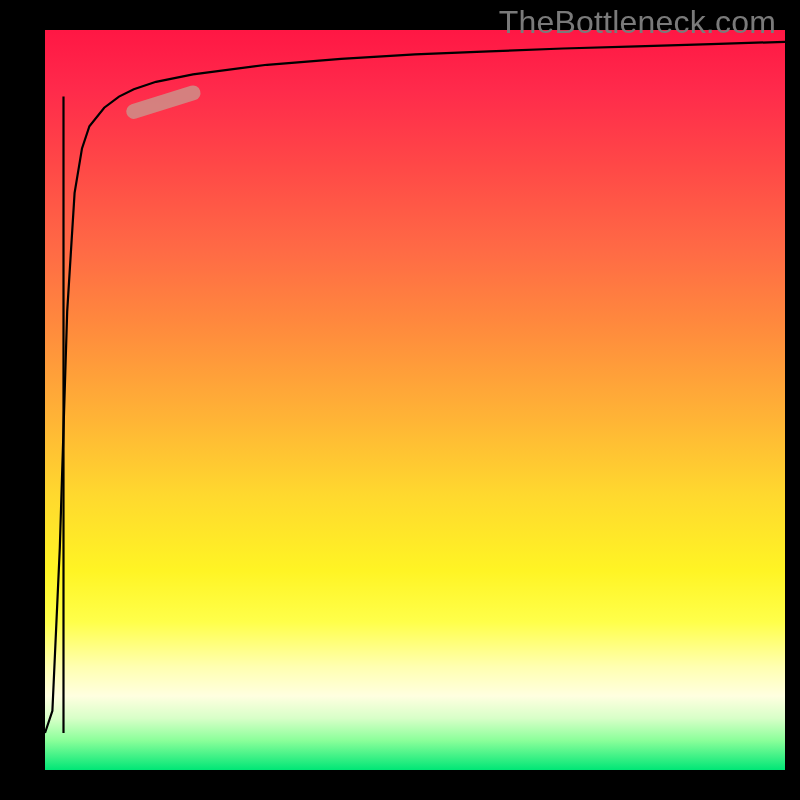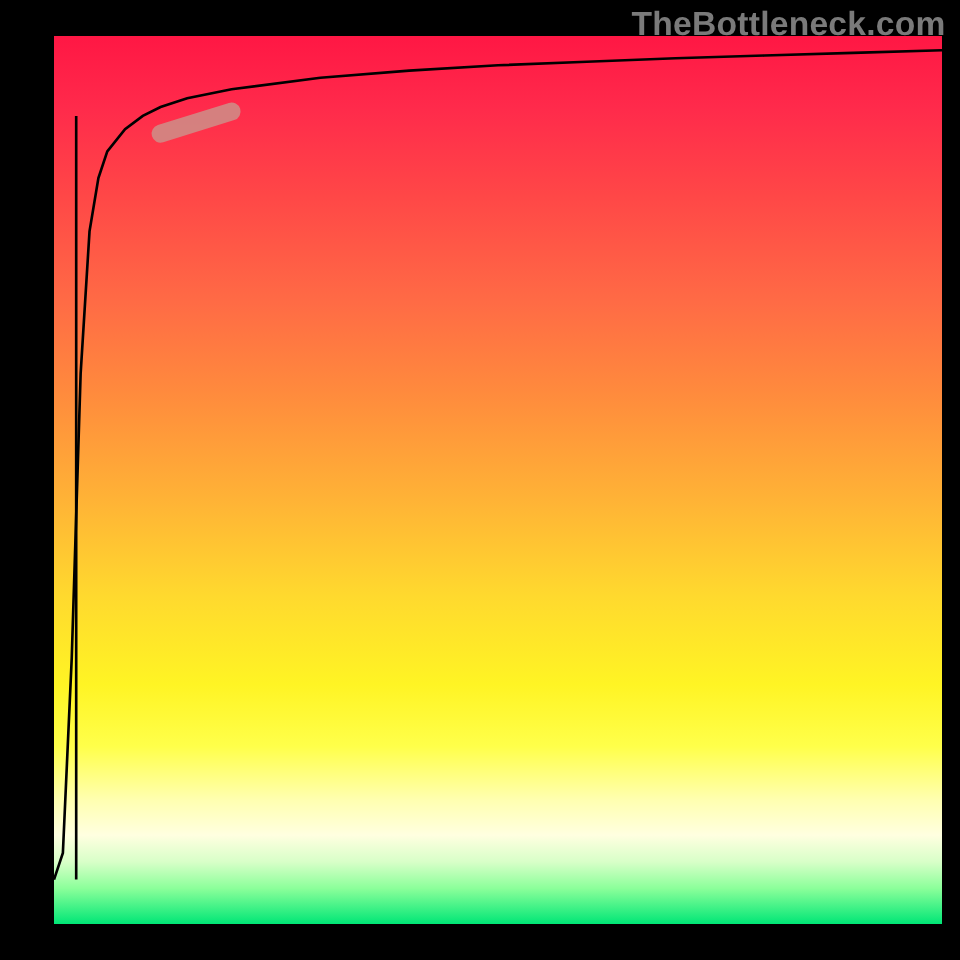--- a/index.html
+++ b/index.html
@@ -37,24 +37,24 @@
       #ffffb0 86%,
       #ffffe0 90%,
       #d8ffc8 93%,
       #8bff9a 96%,
       #00e676 100%
     );
   }
   .watermark {
     position: absolute;
     top: 4px;
-    right: 12px;
+    right: 24px;
     color: #7a7a7a;
-    font-size: 28px;
-    font-weight: 700;
+    font-size: 32px;
+    font-weight: 400;
     letter-spacing: 0.2px;
     user-select: none;
   }
   svg.overlay {
     position: absolute;
     left: 45px;
     top: 30px;
     width: 740px;
     height: 740px;
     overflow: visible;

